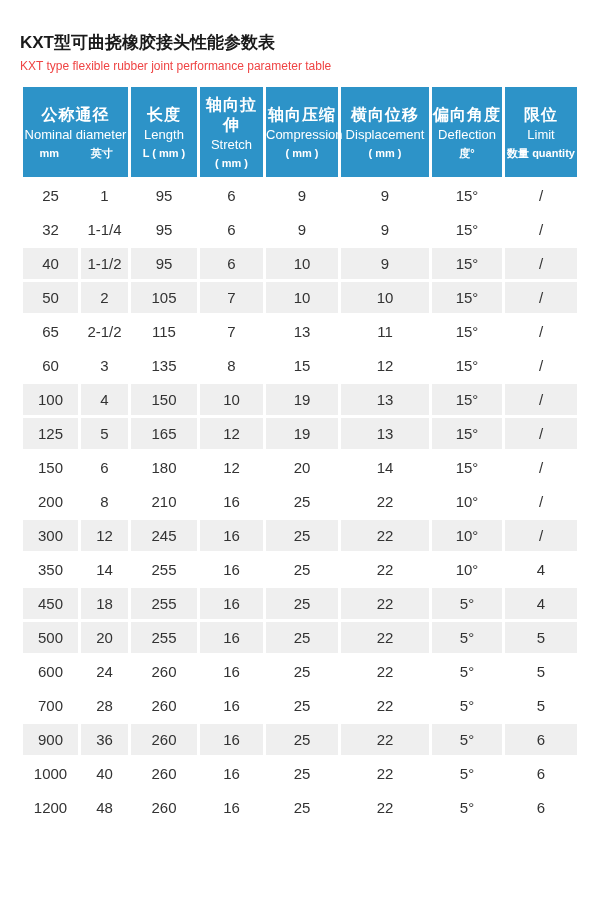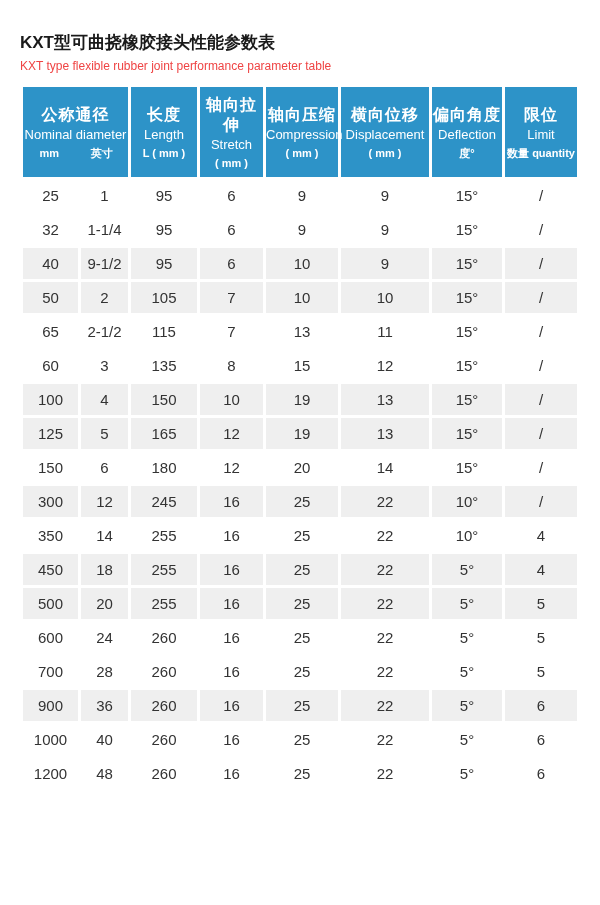--- a/index.html
+++ b/index.html
@@ -111,21 +111,21 @@
           <td>1-1/4</td>
           <td>95</td>
           <td>6</td>
           <td>9</td>
           <td>9</td>
           <td>15°</td>
           <td>/</td>
         </tr>
         <tr class="alt">
           <td>40</td>
-          <td>9-1/2</td>
+          <td>1-1/2</td>
           <td>95</td>
           <td>6</td>
           <td>10</td>
           <td>9</td>
           <td>15°</td>
           <td>/</td>
         </tr>
         <tr class="alt">
           <td>50</td>
           <td>2</td>
@@ -179,20 +179,30 @@
         <tr>
           <td>150</td>
           <td>6</td>
           <td>180</td>
           <td>12</td>
           <td>20</td>
           <td>14</td>
           <td>15°</td>
           <td>/</td>
         </tr>
+        <tr>
+          <td>200</td>
+          <td>8</td>
+          <td>210</td>
+          <td>16</td>
+          <td>25</td>
+          <td>22</td>
+          <td>10°</td>
+          <td>/</td>
+        </tr>
         <tr class="alt">
           <td>300</td>
           <td>12</td>
           <td>245</td>
           <td>16</td>
           <td>25</td>
           <td>22</td>
           <td>10°</td>
           <td>/</td>
         </tr>

